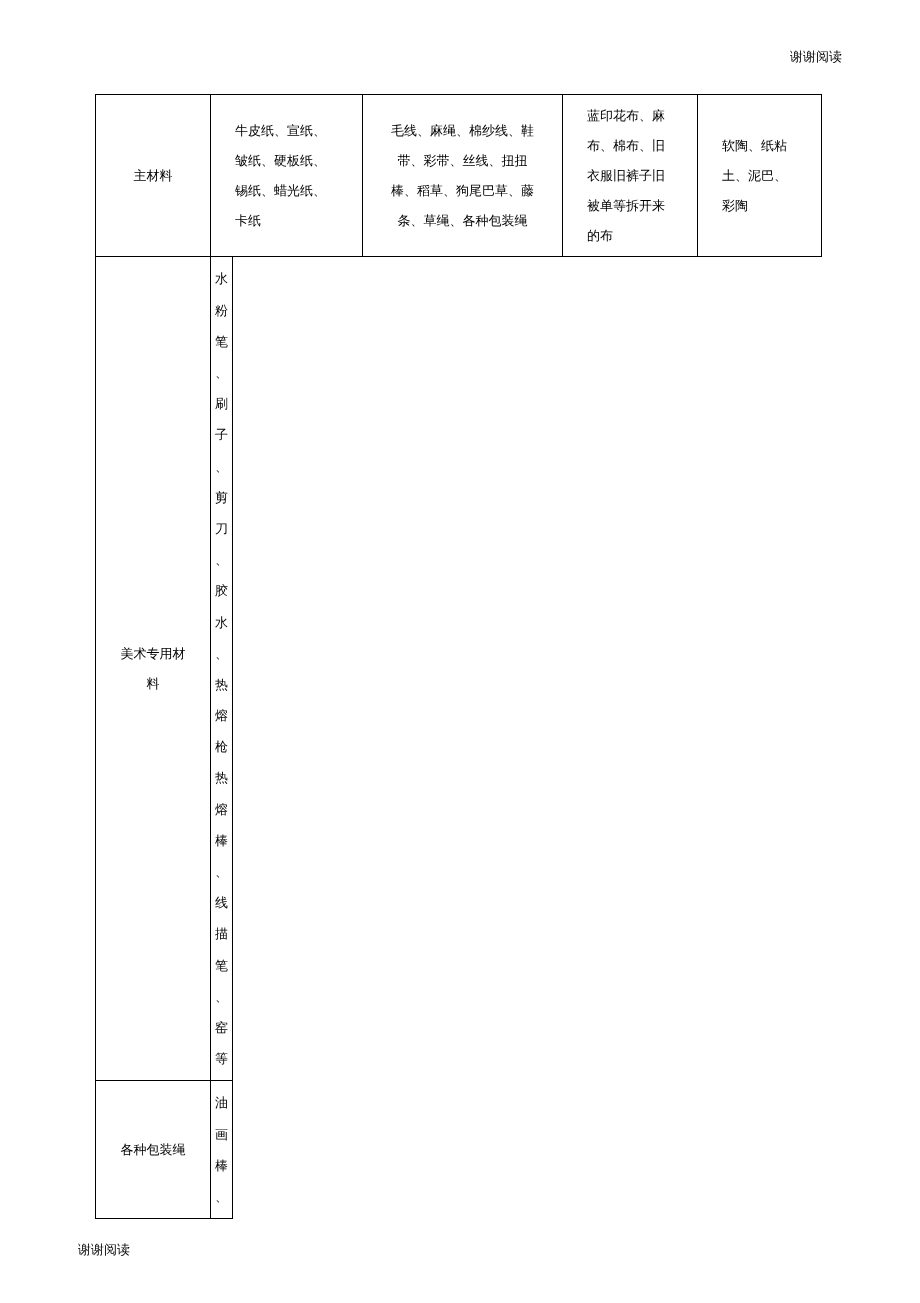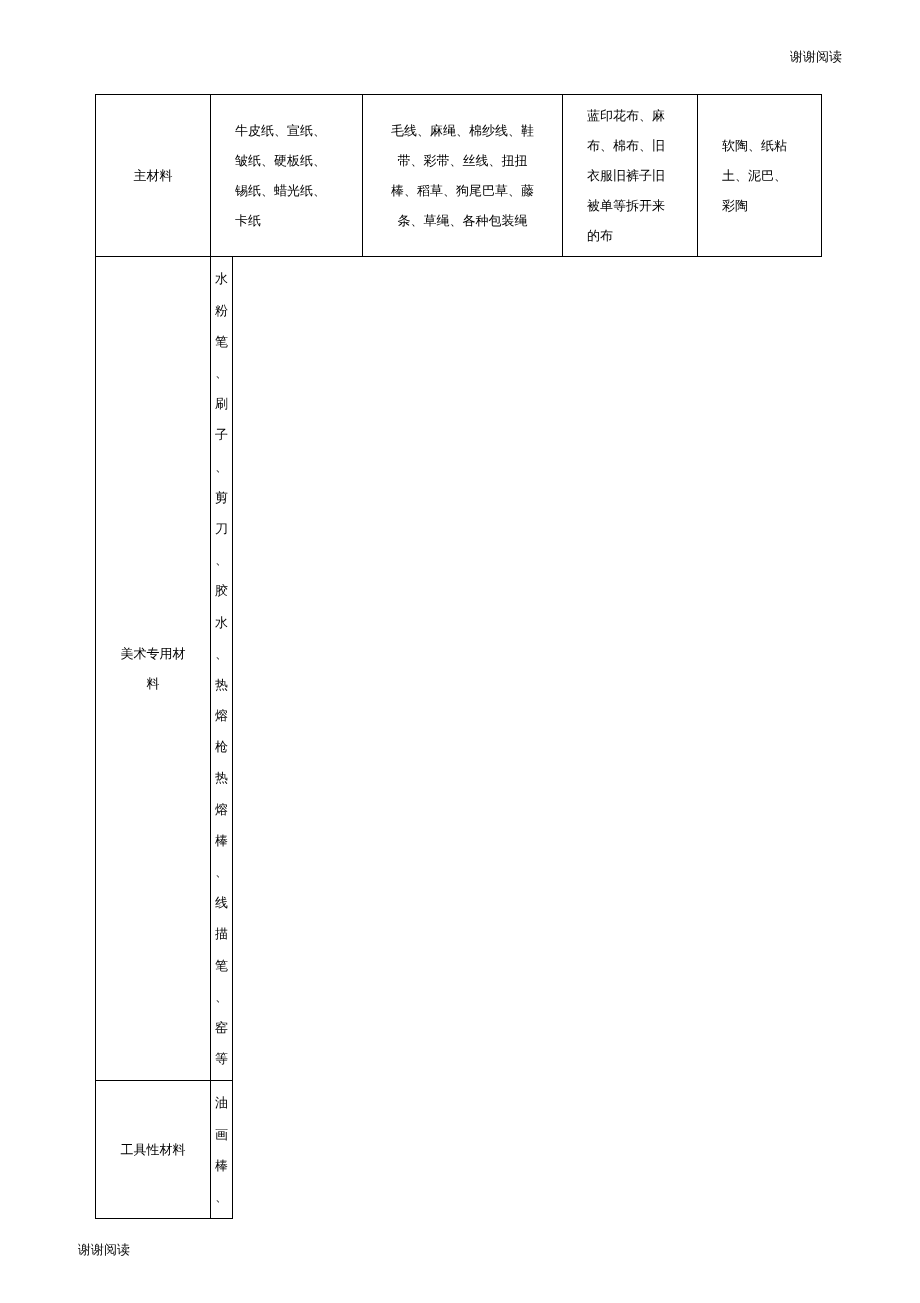--- a/index.html
+++ b/index.html
@@ -113,21 +113,21 @@
             <span>线</span>
             <span>描</span>
             <span>笔</span>
             <span>、</span>
             <span>窑</span>
             <span>等</span>
           </td>
       <td colspan="4" style="border-left:1px solid #000; border-top:none; border-right:none; border-bottom:none;"></td>
     </tr>
     <tr>
-      <td class="label">工具性材料</td>
+      <td class="label">各种包装绳</td>
       <td class="narrow vert" id="r3narrow">
             <span>油</span>
             <span>画</span>
             <span>棒</span>
             <span>、</span>
           </td>
       <td colspan="4" style="border-left:1px solid #000; border-top:none; border-right:none; border-bottom:none;"></td>
     </tr>
   </tbody>
     </table>

